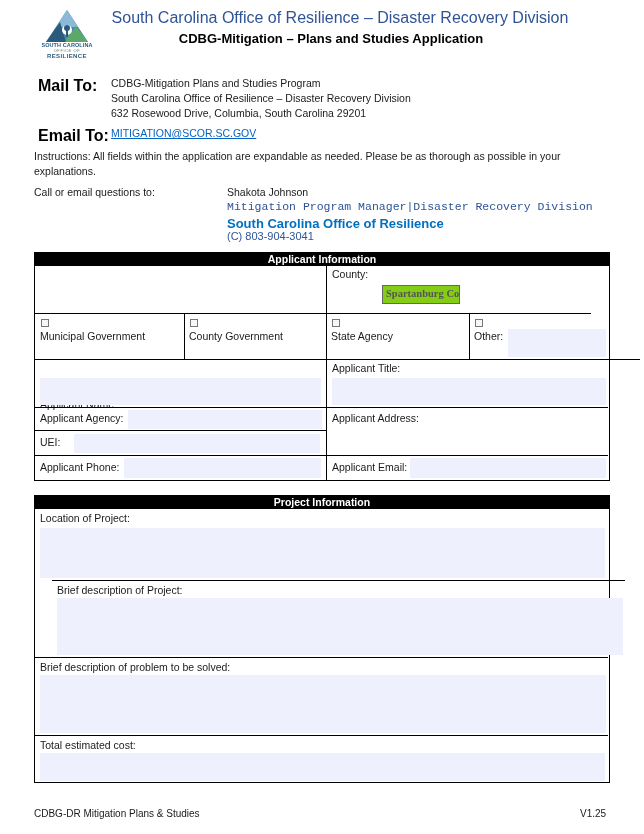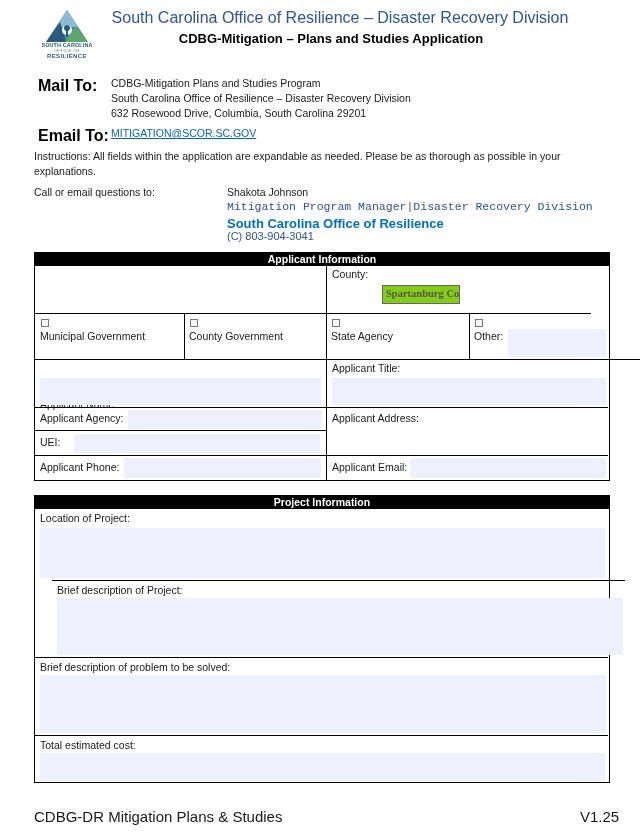--- a/index.html
+++ b/index.html
@@ -34,21 +34,21 @@
   .cell { position:absolute; box-sizing:border-box; }
   .bl { border-left:1.5px solid #000; }
   .bt { border-top:1.5px solid #000; }
   .clabel { position:absolute; font-size:10.5px; color:#1a1a1a; white-space:nowrap; }
   .field { position:absolute; background:#eef1fd; }
   .chk { position:absolute; width:8px; height:8px; border:1px solid #777; background:#f7f7f7; box-sizing:border-box; }
   .county-select { position:absolute; border:1.5px solid #666; background:#84cc16;
                    font-family:"Liberation Serif", serif; font-weight:bold; font-size:10.5px; color:#555;
                    line-height:16px; padding:0 3px; box-sizing:border-box; overflow:hidden; white-space:nowrap; }
 
-  .footer { font-size:15px; color:#1a1a1a; }
+  .footer { font-size:10px; color:#1a1a1a; }
 </style>
 </head>
 <body>
 
 <div class="abs logo">
   <svg width="58" height="36" viewBox="0 0 58 36">
     <polygon points="29,2 50,34 8,34" fill="#4a86b8"></polygon>
     <polygon points="29,2 40,19 18,19" fill="#8bbad8"></polygon>
     <polygon points="38,18 50,34 26,34" fill="#5aa86a"></polygon>
     <polygon points="8,34 22,14 28,34" fill="#2b5b7c"></polygon>

